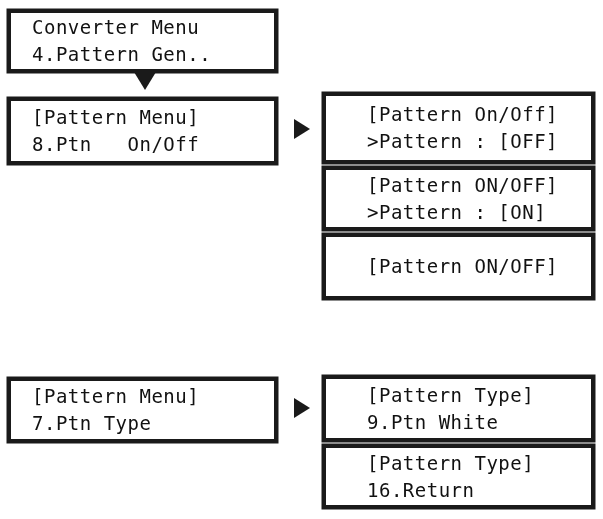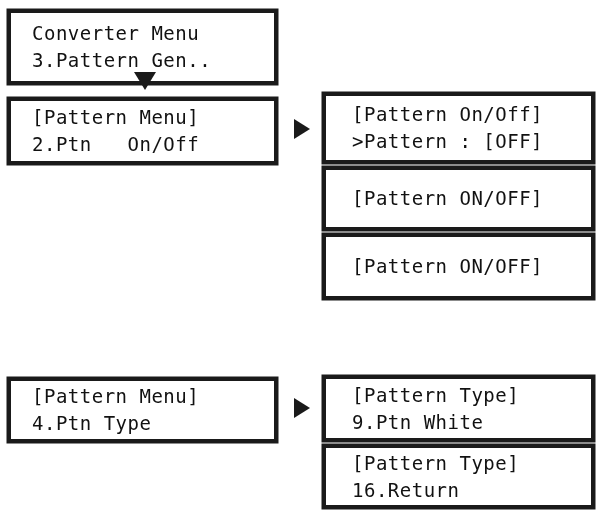--- a/index.html
+++ b/index.html
@@ -31,36 +31,36 @@
   .lcd .line {
     color: #111111;
     font-size: 19px;
     line-height: 27px;
     letter-spacing: 0.5px;
     white-space: pre;
     padding-left: 21px;
   }
 
   
-  #box-converter-menu { left: 7px;  top: 9px;   width: 271px; height: 76px; }
+  #box-converter-menu { left: 7px;  top: 9px;   width: 271px; height: 64px; }
   #box-pattern-menu-1 { left: 7px;  top: 97px;  width: 271px; height: 68px; }
 
   
   #box-ptn-onoff-off   { left: 322px; top: 92px;  width: 273px; height: 72px; }
   #box-ptn-onoff-on    { left: 322px; top: 166px; width: 273px; height: 65px; }
   #box-ptn-onoff-cancel{ left: 322px; top: 233px; width: 273px; height: 67px; }
 
   
   #box-pattern-menu-2  { left: 7px;  top: 377px; width: 271px; height: 66px; }
 
   
   #box-ptn-type-white  { left: 322px; top: 375px; width: 273px; height: 67px; }
   #box-ptn-type-return { left: 322px; top: 444px; width: 273px; height: 65px; }
 
-  .lcd-right .line { padding-left: 26px; }
+  .lcd-right .line { padding-left: 41px; }
 
   
   .arrow-down {
     position: absolute;
     width: 0; height: 0;
     border-left: 11px solid transparent;
     border-right: 11px solid transparent;
     border-top: 18px solid #1a1a1a;
   }
   #arrow-down-1 { left: 134px; top: 72px; }
@@ -73,48 +73,49 @@
     border-left: 16px solid #1a1a1a;
   }
   #arrow-right-1 { left: 294px; top: 119px; }
   #arrow-right-2 { left: 294px; top: 398px; }
 </style>
 </head>
 <body>
 
 <div class="lcd" id="box-converter-menu">
   <div class="line">Converter Menu</div>
-  <div class="line">3.Pattern Gen..</div>
+  <div class="line">4.Pattern Gen..</div>
 </div>
 
 <div class="arrow-down" id="arrow-down-1"></div>
 
 <div class="lcd" id="box-pattern-menu-1">
   <div class="line">[Pattern Menu]</div>
-  <div class="line">2.Ptn   On/Off</div>
+  <div class="line">8.Ptn   On/Off</div>
 </div>
 
 <div class="arrow-right" id="arrow-right-1"></div>
 
 <div class="lcd lcd-right" id="box-ptn-onoff-off">
   <div class="line">[Pattern On/Off]</div>
   <div class="line">&gt;Pattern : [OFF]</div>
 </div>
 
 <div class="lcd lcd-right" id="box-ptn-onoff-on">
   <div class="line">[Pattern ON/OFF]</div>
+  <div class="line">&gt;Pattern : [ON]</div>
 </div>
 
 <div class="lcd lcd-right" id="box-ptn-onoff-cancel">
   <div class="line">[Pattern ON/OFF]</div>
 </div>
 
 <div class="lcd" id="box-pattern-menu-2">
   <div class="line">[Pattern Menu]</div>
-  <div class="line">4.Ptn Type</div>
+  <div class="line">7.Ptn Type</div>
 </div>
 
 <div class="arrow-right" id="arrow-right-2"></div>
 
 <div class="lcd lcd-right" id="box-ptn-type-white">
   <div class="line">[Pattern Type]</div>
   <div class="line">9.Ptn White</div>
 </div>
 
 <div class="lcd lcd-right" id="box-ptn-type-return">

